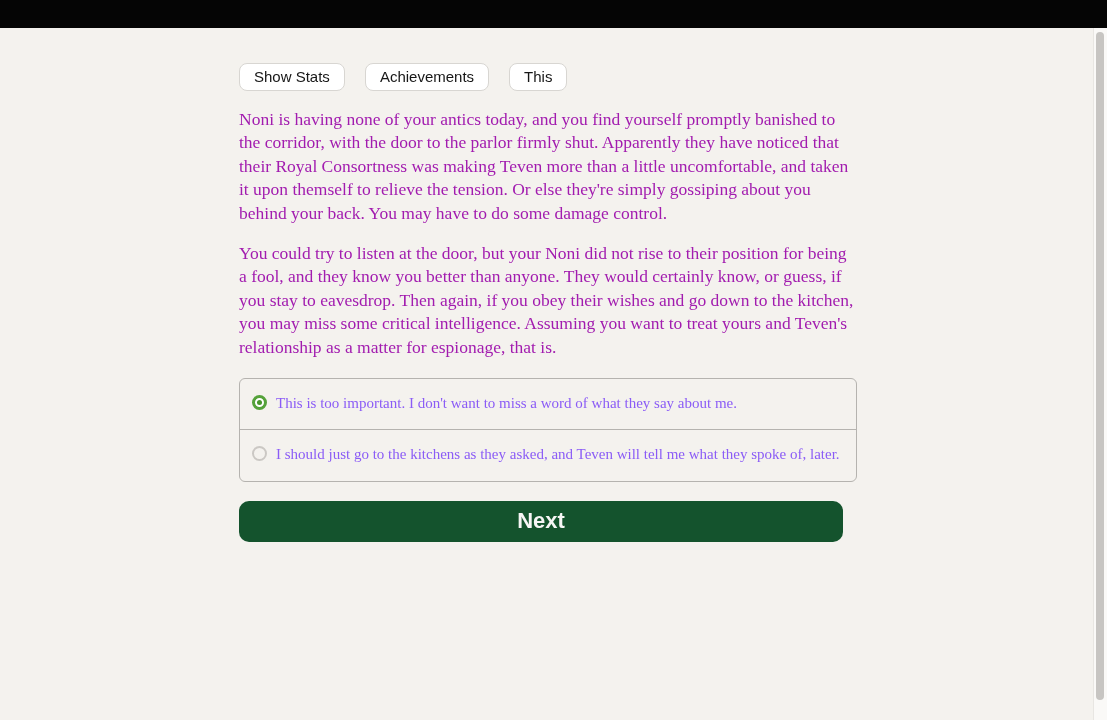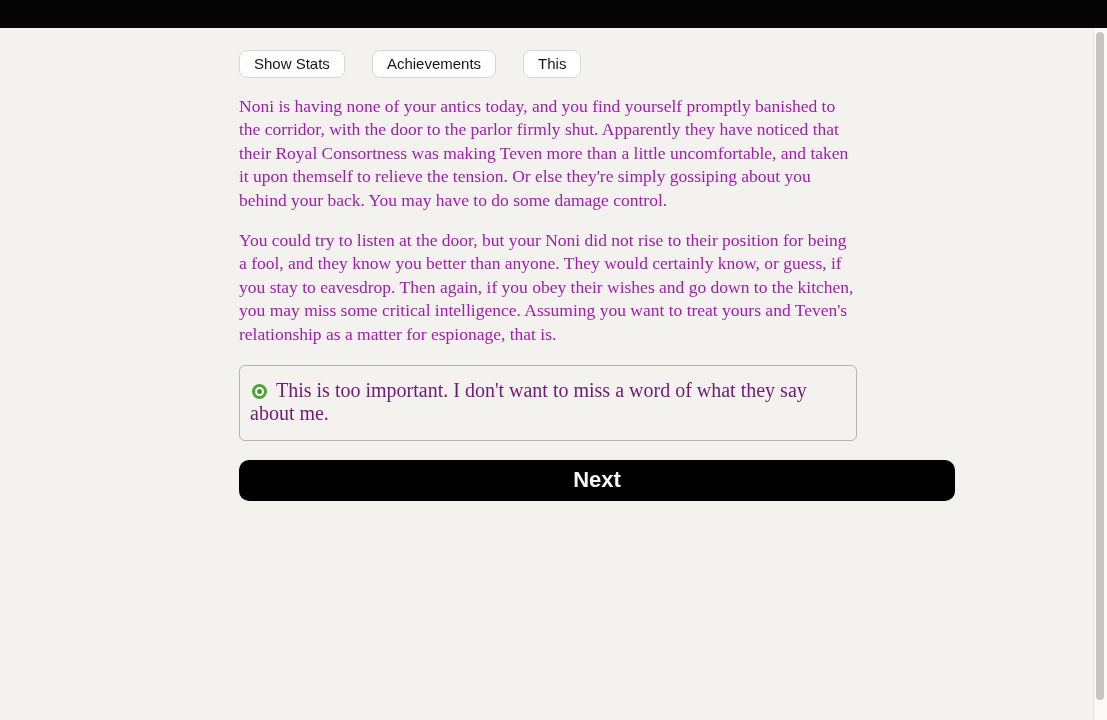--- a/index.html
+++ b/index.html
@@ -25,23 +25,23 @@
     width: 8px; height: 668px;
     background: #c7c5c2;
     border-radius: 5px;
   }
   .content {
     position: absolute;
     left: 239px; top: 28px;
     width: 618px;
   }
   .toolbar {
-    margin-top: 22px;
+    margin-top: 35px;
     display: flex;
-    gap: 27px;
+    gap: 20px;
   }
   .toolbar button {
     font-family: "Liberation Sans", sans-serif;
     font-size: 15px;
     color: #161616;
     background: #ffffff;
     border: 1px solid #d8d6d2;
     border-radius: 8px;
     padding: 4px 14px;
     line-height: 18px;
@@ -54,23 +54,23 @@
     color: #a21caf;
   }
   .choice-box {
     margin-top: 19px;
     border: 1px solid #b5b3af;
     border-radius: 6px;
     overflow: hidden;
   }
   .choice-row {
     padding: 13px 10px 14px 10px;
-    font-size: 20px;
+    font-size: 15px;
     line-height: 23.4px;
-    color: #701a75;
+    color: #8b5cf6;
     cursor: pointer;
     display: block;
   }
   .choice-row + .choice-row {
     border-top: 1px solid #b5b3af;
   }
   .radio {
     display: inline-block;
     width: 15px; height: 15px;
     border-radius: 50%;
@@ -87,23 +87,23 @@
   }
   .choice-row.selected .radio::after {
     content: "";
     position: absolute;
     top: 2px; left: 2px; right: 2px; bottom: 2px;
     border-radius: 50%;
     background: #47962c;
   }
   .next-button {
     margin-top: 19px;
-    width: 716px;
+    width: 604px;
     height: 41px;
-    background: #000000;
+    background: #14532d;
     border: none;
     border-radius: 10px;
     font-family: "Liberation Sans", sans-serif;
     font-weight: bold;
     font-size: 22px;
     color: #f6f6f5;
     cursor: pointer;
   }
 </style>
 </head>
@@ -125,17 +125,20 @@
 
   <div class="story">
     <p>Noni is having none of your antics today, and you find yourself promptly banished to the corridor, with the door to the parlor firmly shut. Apparently they have noticed that their Royal Consortness was making Teven more than a little uncomfortable, and taken it upon themself to relieve the tension. Or else they're simply gossiping about you behind your back. You may have to do some damage control.</p>
     <p>You could try to listen at the door, but your Noni did not rise to their position for being a fool, and they know you better than anyone. They would certainly know, or guess, if you stay to eavesdrop. Then again, if you obey their wishes and go down to the kitchen, you may miss some critical intelligence. Assuming you want to treat yours and Teven's relationship as a matter for espionage, that is.</p>
   </div>
 
   <div class="choice-box">
     <label class="choice-row selected">
       <span class="radio"></span><span>This is too important. I don't want to miss a word of what they say about me.</span>
     </label>
+    <label class="choice-row">
+      <span class="radio"></span><span>I should just go to the kitchens as they asked, and Teven will tell me what they spoke of, later.</span>
+    </label>
   </div>
 
   <button class="next-button">Next</button>
 
 </div>
 
 </body></html>

